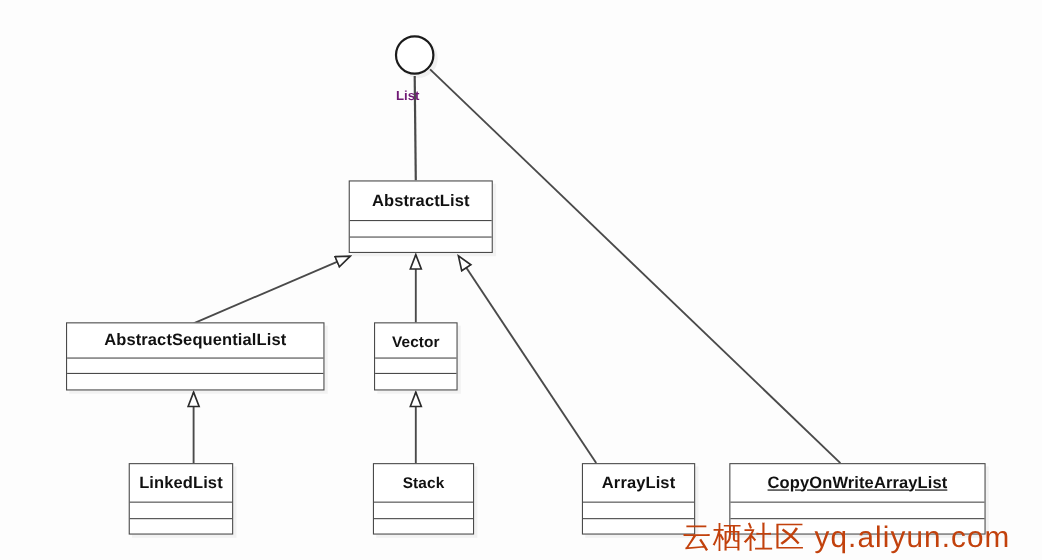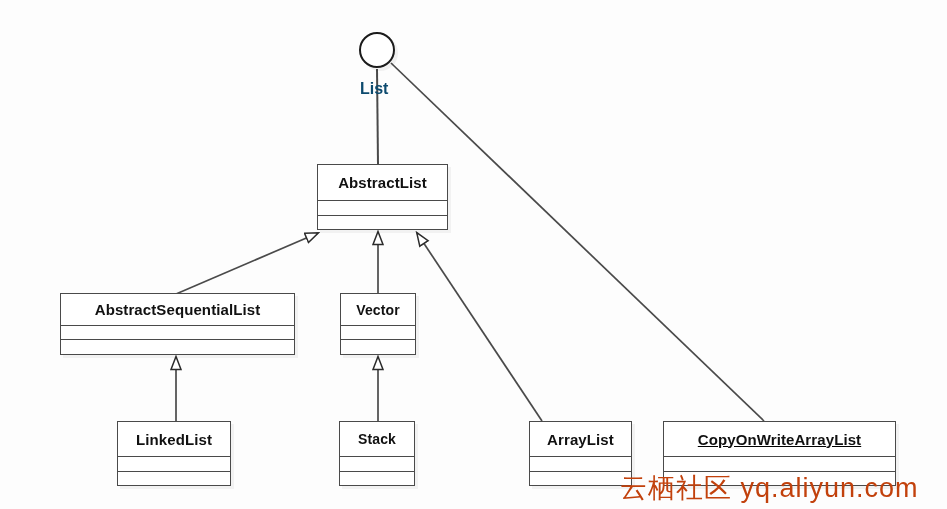--- a/index.html
+++ b/index.html
@@ -66,22 +66,22 @@
     position: absolute;
     box-sizing: border-box;
     border: 2.2px solid #1b1b1b;
     border-radius: 50%;
     background: #ffffff;
     box-shadow: 3px 3px 0 rgba(0,0,0,0.05);
   }
   #iface-list .iface-label {
     position: absolute;
     font-weight: bold;
-    font-size: 16px;
-    color: #0c4a6e;
+    font-size: 12px;
+    color: #701a75;
     white-space: nowrap;
   }
   
   #watermark {
     position: absolute;
     color: #c2410c;
     font-size: 27px;
     letter-spacing: 1px;
     white-space: nowrap;
     z-index: 9;
@@ -138,27 +138,27 @@
     <div class="cls-attrs" style="height:14px;"></div>
     <div class="cls-ops" style="height:13px;"></div>
   </div>
 
   <div class="uml-class" style="left:340px; top:293px; width:76px; height:62px;">
     <div class="cls-name" style="height:32px; font-size:14px;">Vector</div>
     <div class="cls-attrs" style="height:14px;"></div>
     <div class="cls-ops" style="height:13px;"></div>
   </div>
 
-  <div class="uml-class" style="left:117px; top:421px; width:114px; height:65px;">
+  <div class="uml-class" style="left:117px; top:421px; width:95px; height:65px;">
     <div class="cls-name" style="height:35px; font-size:15px;">LinkedList</div>
     <div class="cls-attrs" style="height:15px;"></div>
     <div class="cls-ops" style="height:12px;"></div>
   </div>
 
-  <div class="uml-class" style="left:339px; top:421px; width:76px; height:65px;">
+  <div class="uml-class" style="left:339px; top:421px; width:92px; height:65px;">
     <div class="cls-name" style="height:35px; font-size:14px;">Stack</div>
     <div class="cls-attrs" style="height:15px;"></div>
     <div class="cls-ops" style="height:12px;"></div>
   </div>
 
   <div class="uml-class" style="left:501px; top:421px; width:103px; height:65px;margin-left:28px;">
     <div class="cls-name" style="height:35px; font-size:15px;">ArrayList</div>
     <div class="cls-attrs" style="height:15px;"></div>
     <div class="cls-ops" style="height:12px;"></div>
   </div>

